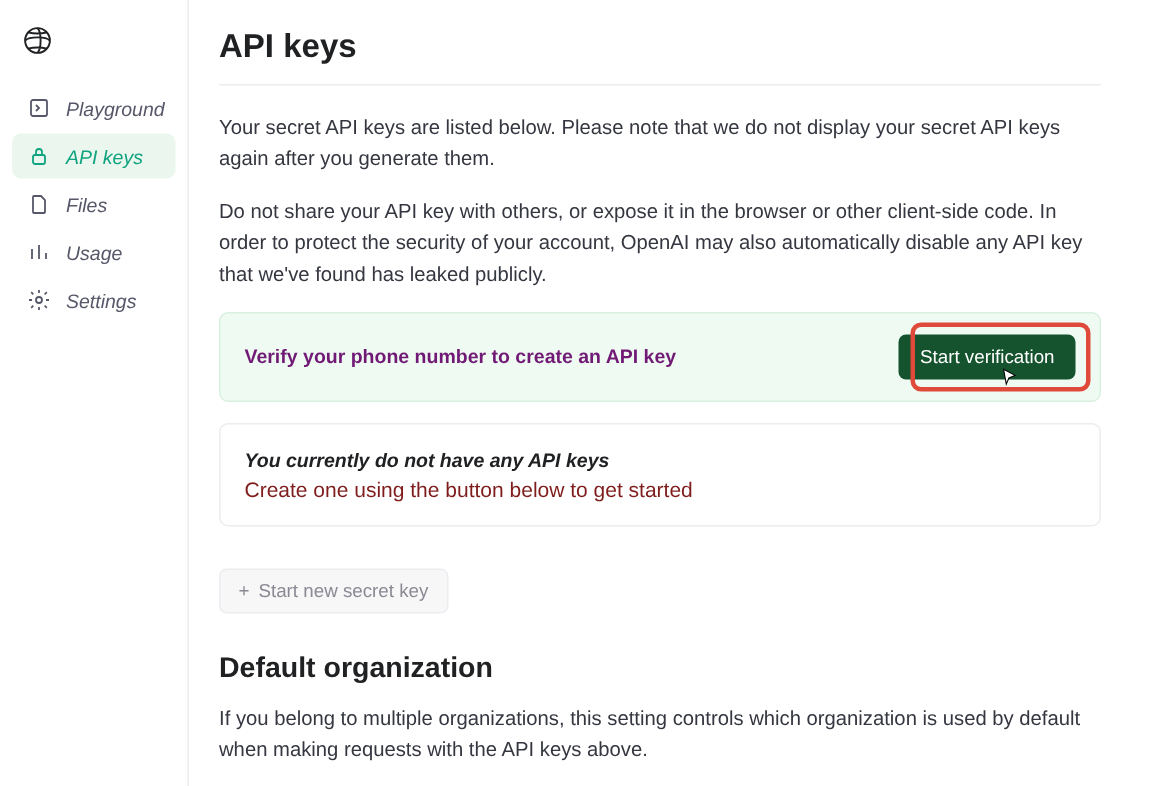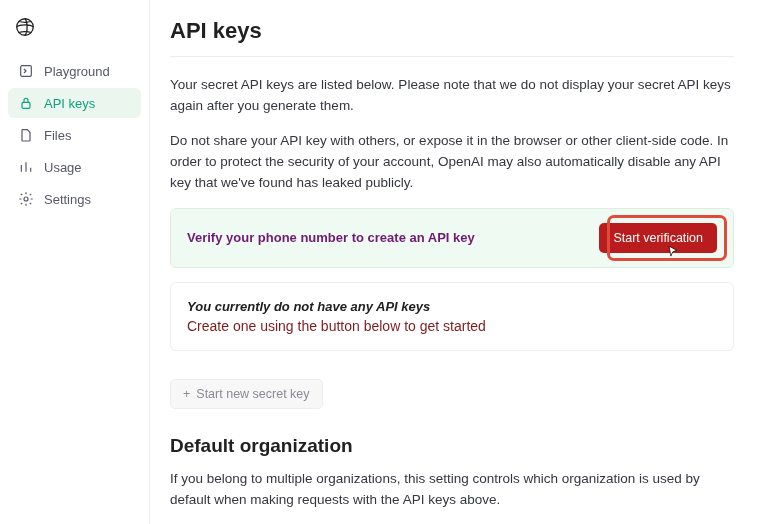--- a/index.html
+++ b/index.html
@@ -6,24 +6,25 @@
   body {
     font-family: -apple-system, BlinkMacSystemFont, "Segoe UI", Helvetica, Arial, sans-serif;
     background: #fff;
     color: #353740;
     width: 784px;
     height: 524px;
     overflow: hidden;
   }
   .app { display: flex; height: 100%; }
   .sidebar {
-    width: 150px;
+    width: 126px;
     border-right: 1px solid #ececf1;
     padding: 12px 8px;
     flex-shrink: 0;
+    font-style: italic;
   }
   .logo { margin: 4px 0 14px 6px; }
   .nav-item {
     display: flex;
     align-items: center;
     gap: 10px;
     padding: 7px 10px;
     border-radius: 6px;
     font-size: 13px;
     color: #565869;
@@ -64,21 +65,21 @@
     border-radius: 6px;
     margin-bottom: 14px;
     position: relative;
   }
   .verify-banner .msg {
     font-size: 13px;
     font-weight: 600;
     color: #701a75;
   }
   .verify-btn {
-    background: #b91c1c;
+    background: #14532d;
     color: #fff;
     font-size: 12.5px;
     font-weight: 500;
     padding: 8px 14px;
     border: none;
     border-radius: 5px;
     cursor: pointer;
   }
   .highlight-ring {
     position: absolute;

